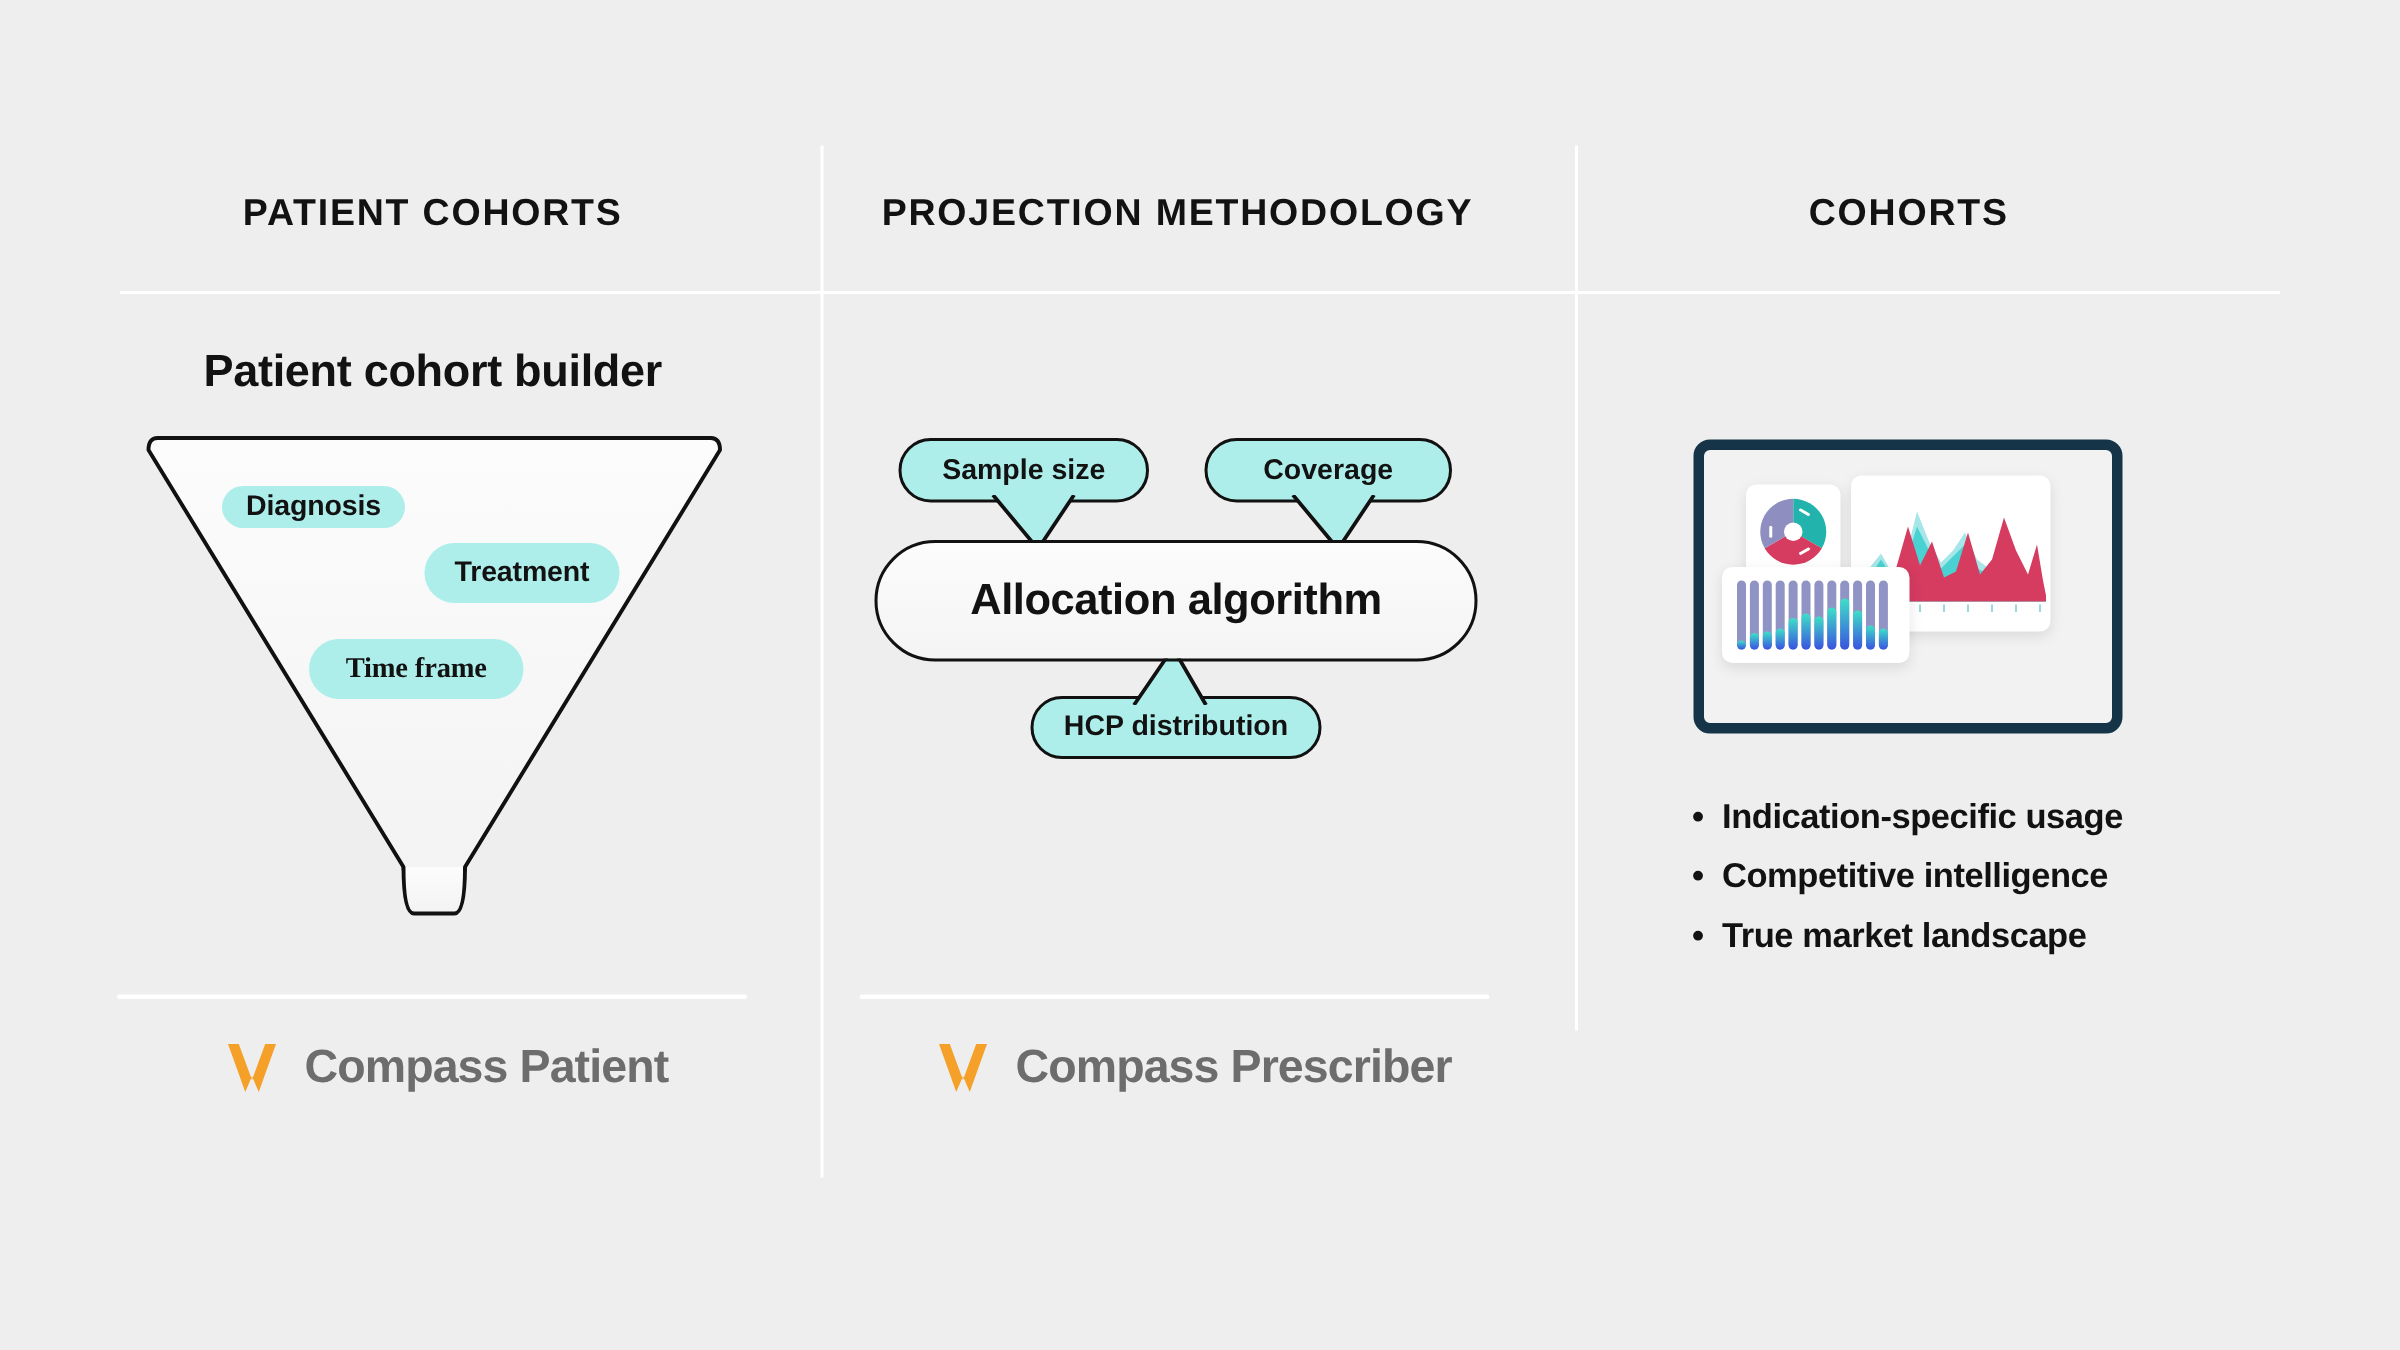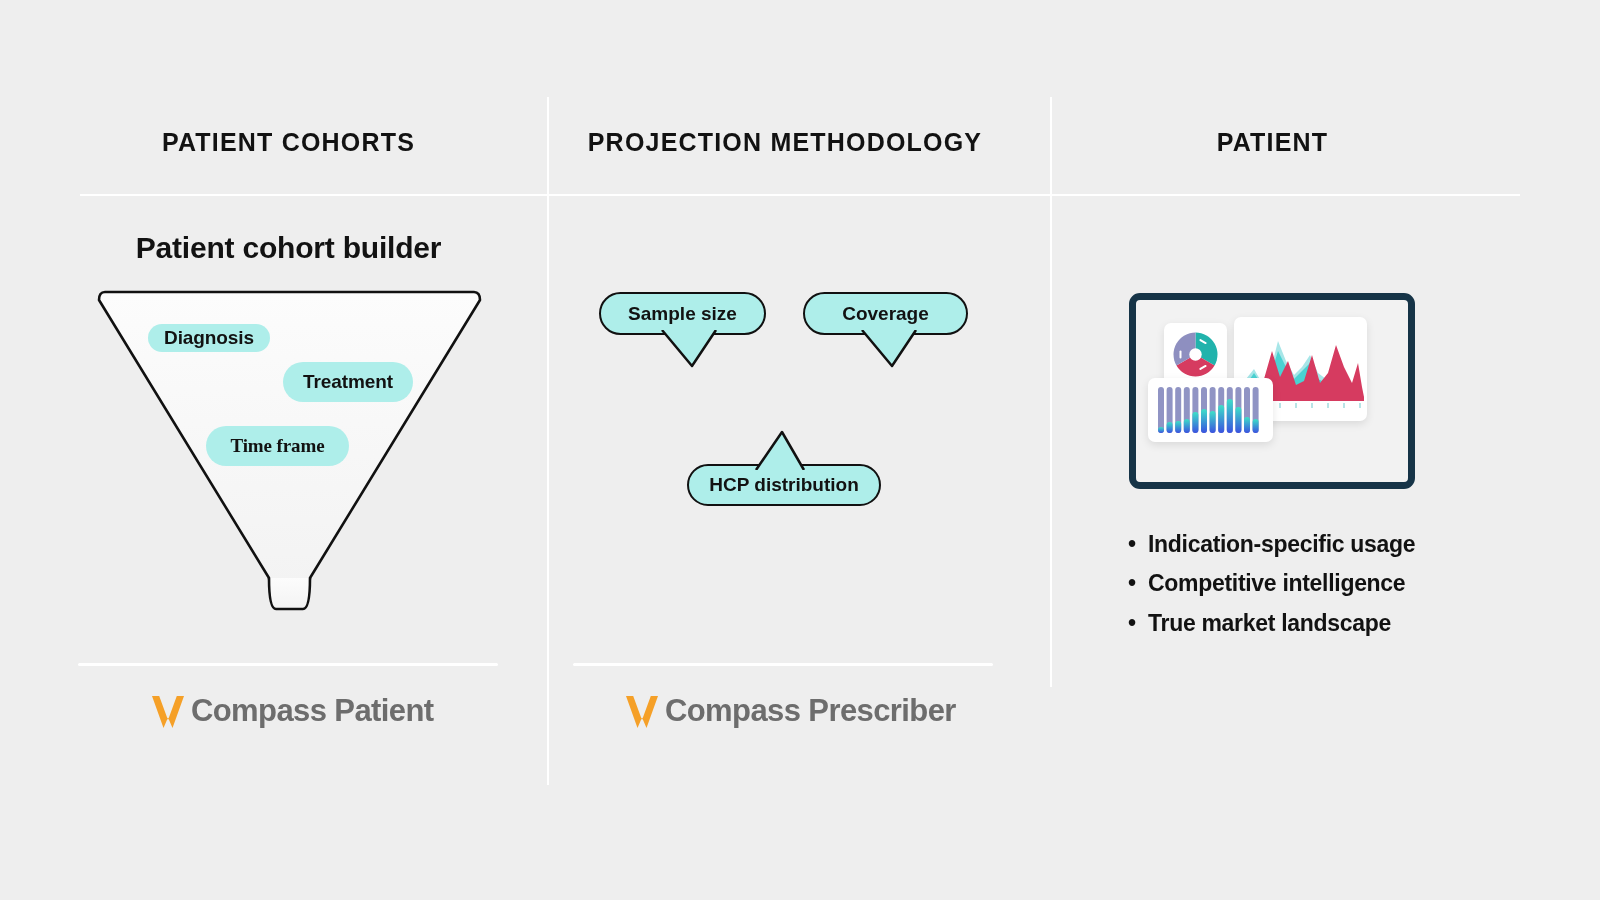--- a/index.html
+++ b/index.html
@@ -160,21 +160,21 @@
     font-size: 23px;
     line-height: 1.15;
     color: #121212;
   }
 
   
   .logo {
     position: absolute;
     display: flex;
     align-items: center;
-    gap: 6px;
+    gap: 18px;
   }
   #logo-0 { left: 151px; top: 692px; }
   #logo-1 { left: 625px; top: 692px; }
   .logo-mark { width: 34px; height: 38px; display:block; }
   .logo-text {
     font-size: 31px;
     font-weight: 600;
     color: #6d6d6d;
     letter-spacing: -0.6px;
     white-space: nowrap;
@@ -186,21 +186,21 @@
 <div id="stage">
 
   <div class="vdiv" id="vdiv-1"></div>
   <div class="vdiv" id="vdiv-2"></div>
   <div id="hdiv-head"></div>
   <div class="hdiv-foot" id="hdiv-foot-1"></div>
   <div class="hdiv-foot" id="hdiv-foot-2"></div>
 
   <div class="col-head" id="head-0">PATIENT COHORTS</div>
   <div class="col-head" id="head-1">PROJECTION METHODOLOGY</div>
-  <div class="col-head" id="head-2">PATIENT</div>
+  <div class="col-head" id="head-2">COHORTS</div>
 
   <div id="col1-title">Patient cohort builder</div>
 
   <div id="funnel-wrap">
     <svg viewBox="0 0 385 325" xmlns="http://www.w3.org/2000/svg">
       <defs>
         <linearGradient id="funnelGrad" x1="0" y1="0" x2="0" y2="1">
           <stop offset="0%" stop-color="#fcfcfc"></stop>
           <stop offset="100%" stop-color="#f3f3f3"></stop>
         </linearGradient>
@@ -225,20 +225,21 @@
   </svg>
   <svg class="tail" id="tail-1" viewBox="0 0 70 40">
     <path d="M 2 0 L 32 36 L 56 0" fill="#aeeeea" stroke="#111111" stroke-width="2.5" stroke-linejoin="round"></path>
     <rect x="0" y="-5" width="60" height="5" fill="#aeeeea"></rect>
   </svg>
   <svg class="tail" id="tail-2" viewBox="0 0 70 40">
     <path d="M 8 40 L 34 2 L 56 40" fill="#aeeeea" stroke="#111111" stroke-width="2.5" stroke-linejoin="round"></path>
     <rect x="0" y="40" width="62" height="5" fill="#aeeeea"></rect>
   </svg>
 
+  <div id="algo-box">Allocation algorithm</div>
 
   <div id="monitor">
 
     <div class="card" id="card-donut">
       <svg viewBox="0 0 63 63" xmlns="http://www.w3.org/2000/svg">
         <g transform="translate(31.5,31.5)">
           <path d="M 0 -22 A 22 22 0 0 1 19.05 11 L 0 0 Z" fill="#21b3ac"></path>
           <path d="M 19.05 11 A 22 22 0 0 1 -19.05 11 L 0 0 Z" fill="#d63b60"></path>
           <path d="M -19.05 11 A 22 22 0 0 1 0 -22 L 0 0 Z" fill="#8e8fc0"></path>
           <circle cx="0" cy="0" r="6.2" fill="#ffffff"></circle>

